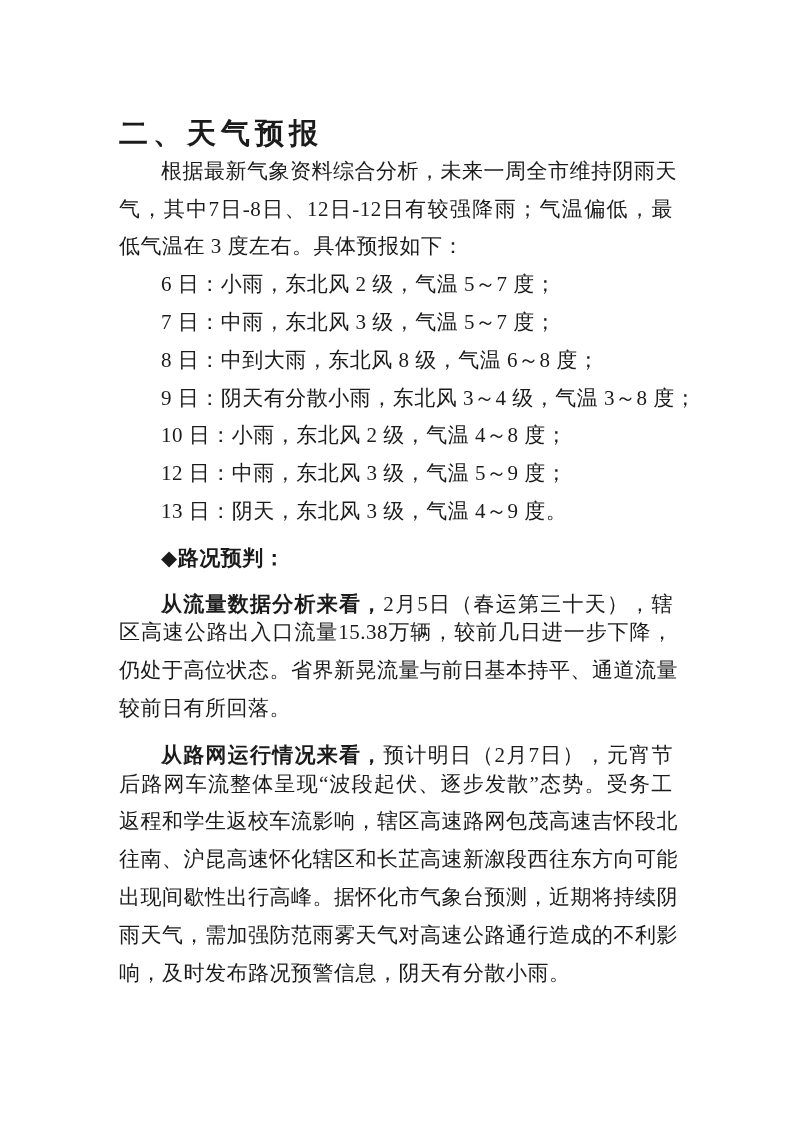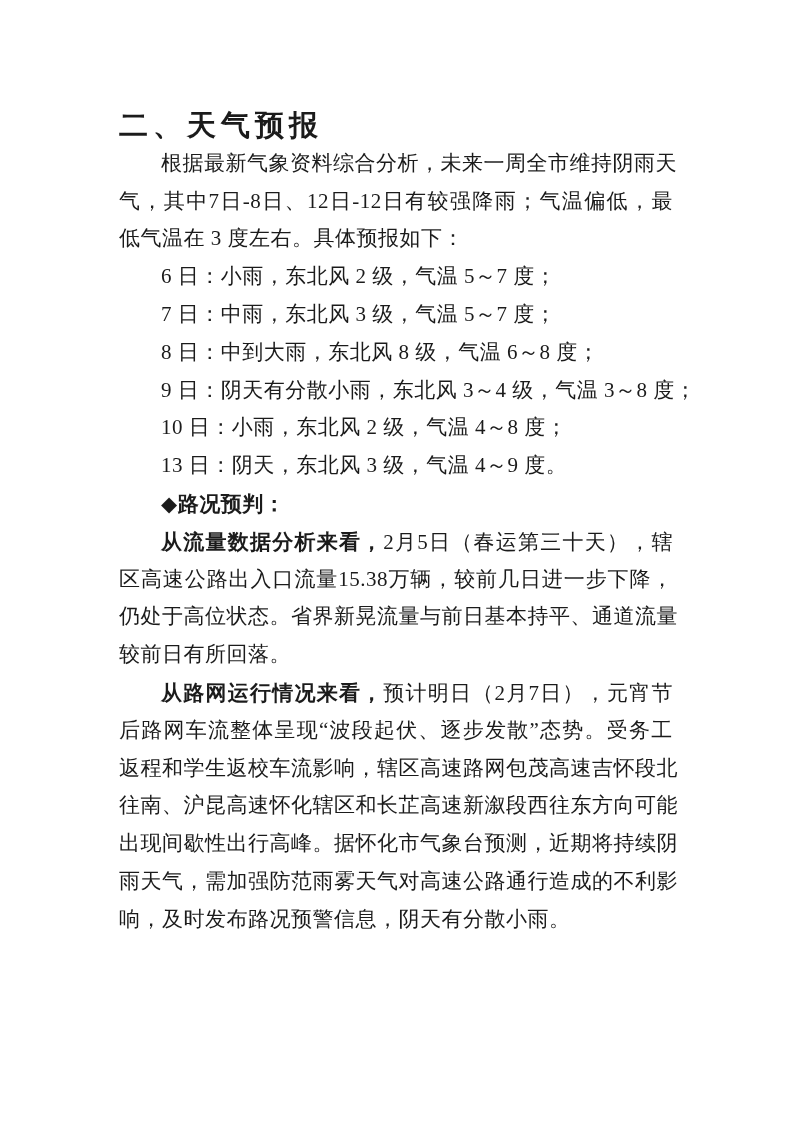--- a/index.html
+++ b/index.html
@@ -28,20 +28,21 @@
   .line.fill {
     display: flex;
     justify-content: space-between;
     align-items: baseline;
     white-space: normal;
   }
   .line.indent { padding-left: 42px; }
   .line.bold, .tok.bd {
     font-weight: 700;
     font-family: "Liberation Sans", "DejaVu Sans", sans-serif;
+    margin-top: 8px;
   }
   .block.heading .line {
     font-size: 29px;
     letter-spacing: 5px;
     font-weight: 700;
     font-family: "Liberation Sans", "DejaVu Sans", sans-serif;
   }
   .tok { display: inline-block; }
 </style>
 </head>
@@ -106,20 +107,21 @@
         <span class="tok">最</span>
       </div>
       <div class="line">低气温在 3 度左右。具体预报如下：</div>
     </div>
     <div class="block list">
       <div class="line indent">6 日：小雨，东北风 2 级，气温 5～7 度；</div>
       <div class="line indent">7 日：中雨，东北风 3 级，气温 5～7 度；</div>
       <div class="line indent">8 日：中到大雨，东北风 8 级，气温 6～8 度；</div>
       <div class="line indent">9 日：阴天有分散小雨，东北风 3～4 级，气温 3～8 度；</div>
       <div class="line indent">10 日：小雨，东北风 2 级，气温 4～8 度；</div>
+      <div class="line indent">12 日：中雨，东北风 3 级，气温 5～9 度；</div>
       <div class="line indent">13 日：阴天，东北风 3 级，气温 4～9 度。</div>
     </div>
     <div class="block subheading">
       <div class="line indent bold">◆路况预判：</div>
     </div>
     <div class="block para">
       <div class="line fill indent">
         <span class="tok bd">从</span>
         <span class="tok bd">流</span>
         <span class="tok bd">量</span>

